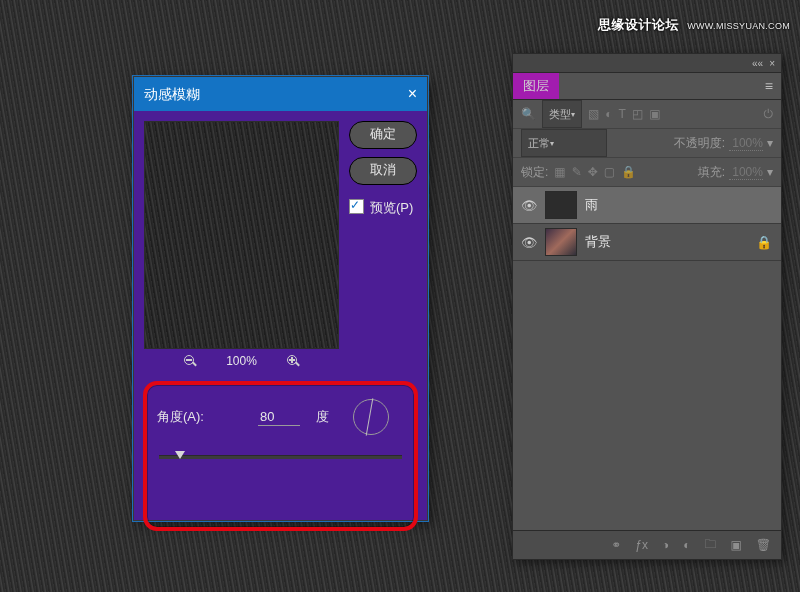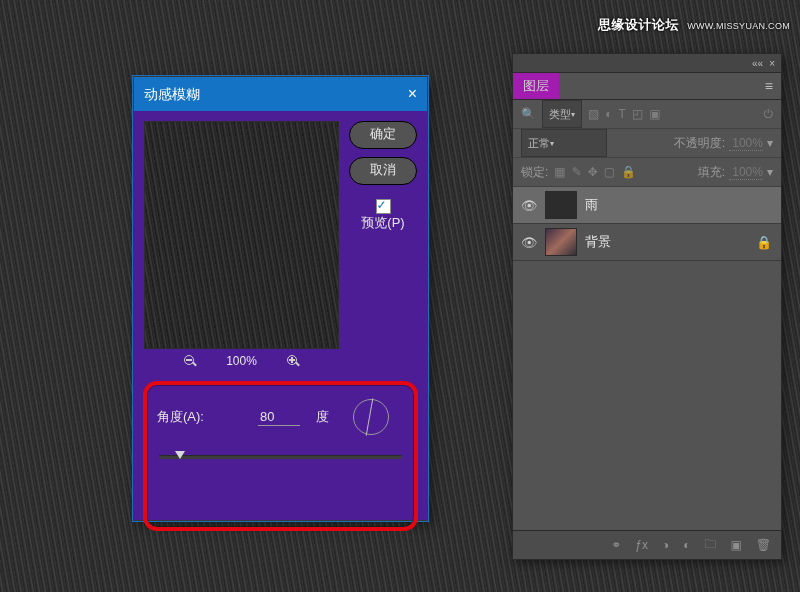--- a/index.html
+++ b/index.html
@@ -102,24 +102,22 @@
   .ps-btn {
     border: 1px solid #000000;
     border-radius: 14px;
     height: 26px;
     line-height: 24px;
     text-align: center;
     background: #535353;
   }
   .chkrow {
     display: flex;
-    align-items: center;
-    gap: 0;
+    gap: 6px;
     margin-top: 6px;
-    flex-direction: column;
   }
   .chkrow .box {
     width: 13px; height: 13px;
     border: 1px solid #8a8a8a;
     background: #fff;
     position: relative;
   }
   .chkrow .box::after {
     content: "✓";
     color: #1473c4;

